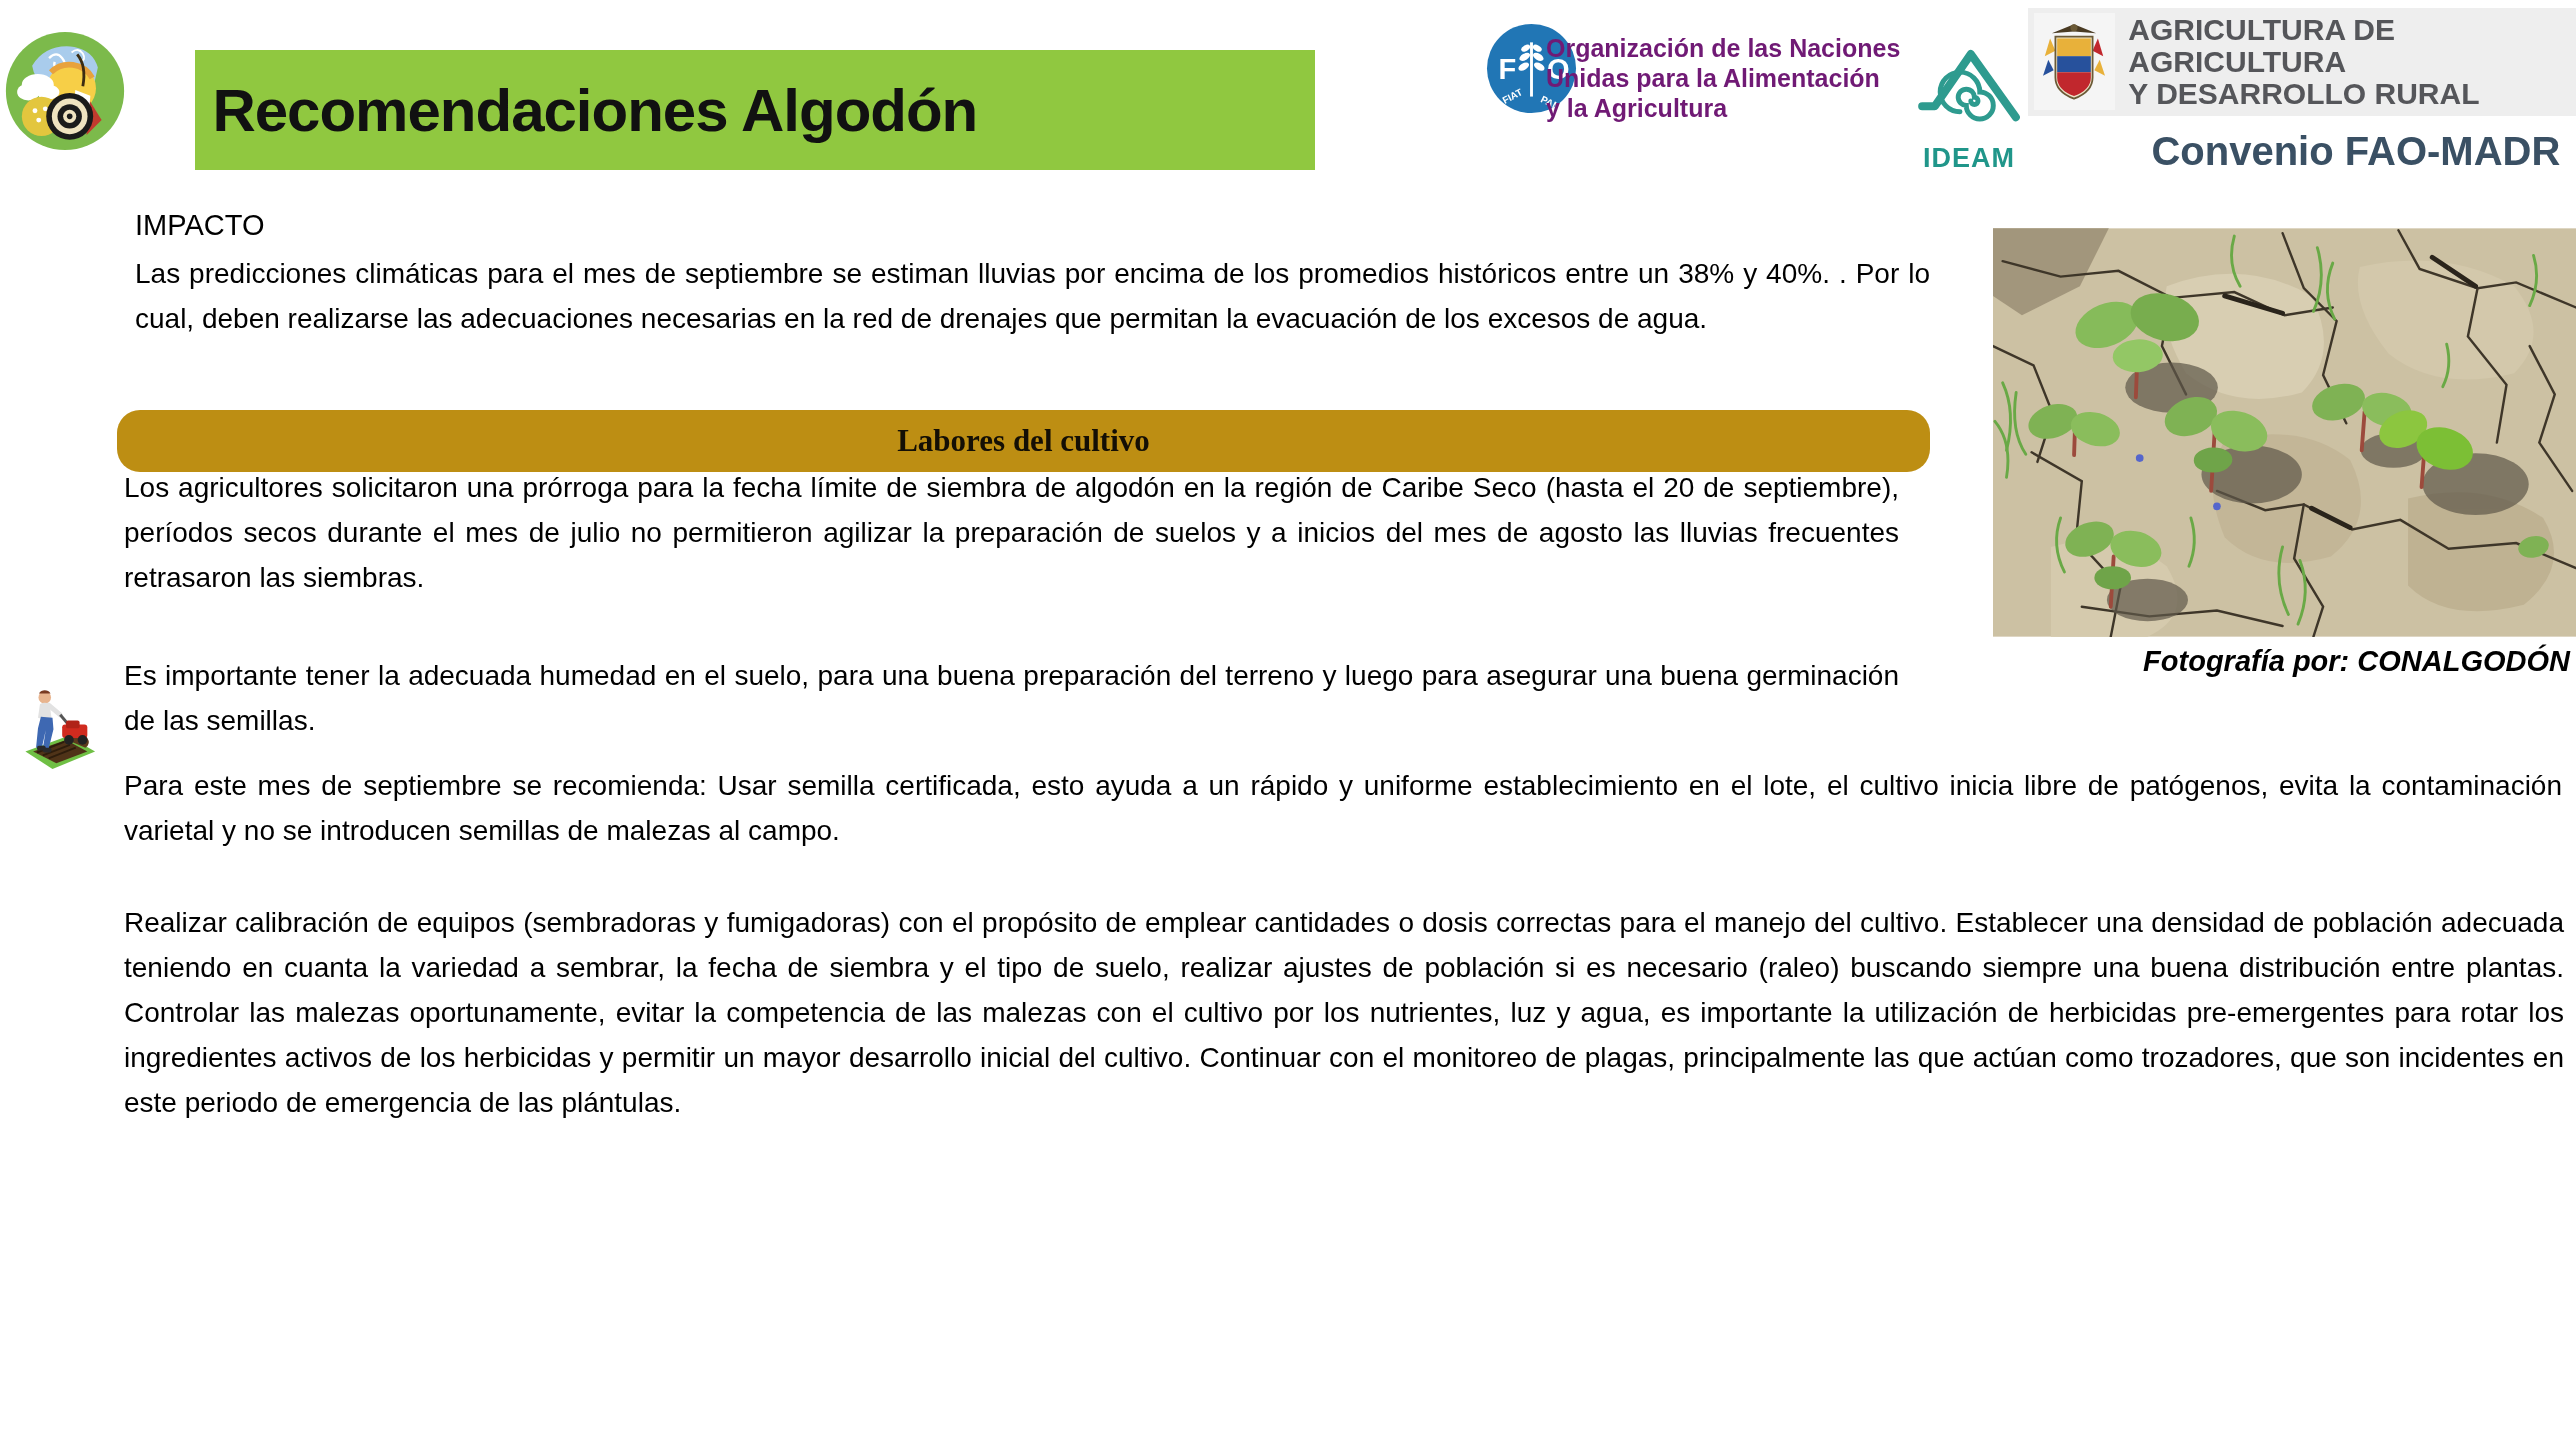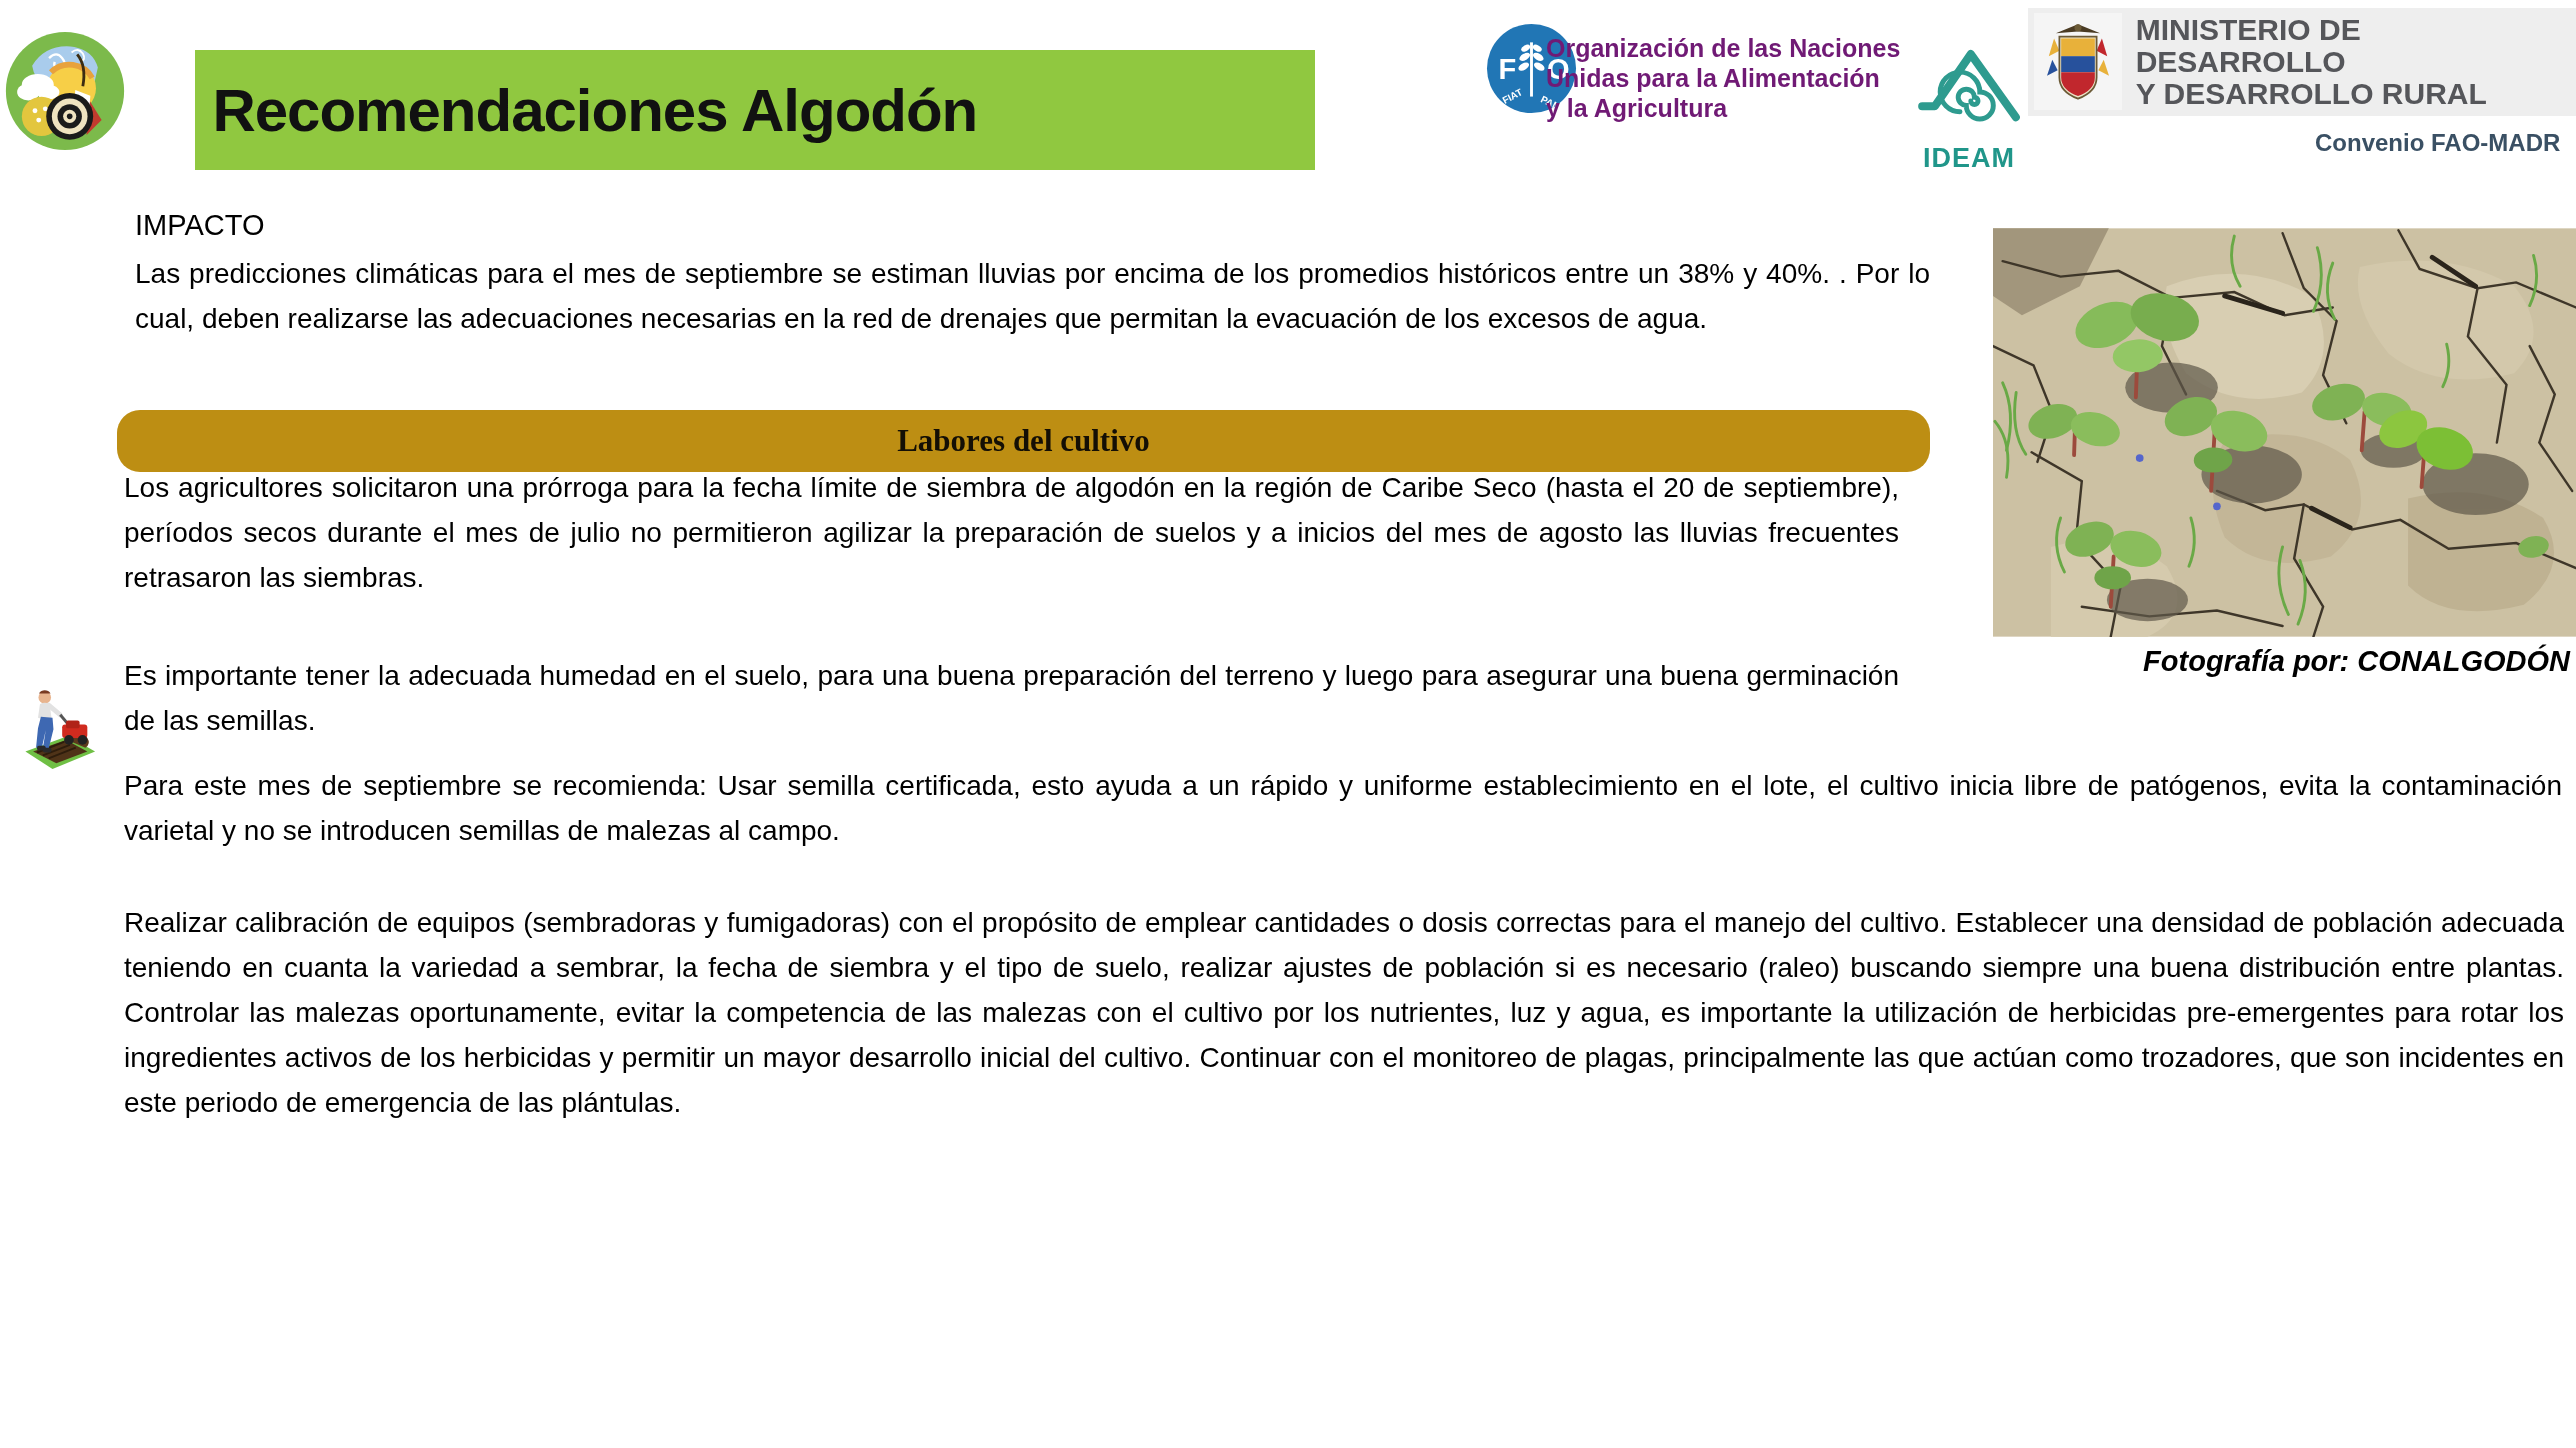--- a/index.html
+++ b/index.html
@@ -27,21 +27,21 @@
 
   .ministry {
     position:absolute; left:2028px; top:7.7px; width:548px; height:108px;
     background:#EEEEEE; display:flex; align-items:center;
   }
   .ministry .arms-box { width:89px; height:97px; background:#F5F5F5; display:flex; align-items:center; justify-content:center; margin-left:5.8px; }
   .ministry .ministry-text { margin-left:13.5px; color:#55565A; font-weight:700; font-size:30px; line-height:32px; letter-spacing:0px; }
 
   .agreement {
     position:absolute; left:2077px; top:129px; width:493px; text-align:right;
-    color:#3A5064; font-weight:700; font-size:24px; padding-right:9.7px;
+    color:#3A5064; font-weight:700; font-size:40px; padding-right:9.7px;
   }
 
   
   .impact-block { position:absolute; left:135px; top:209px; width:1795px; }
   .impact-heading { font-size:29px; font-weight:400; color:#000; margin-bottom:8.7px; }
   .body-par { font-size:28px; line-height:45px; color:#000; text-align:justify; }
 
   .section-banner {
     position:absolute; left:117px; top:410px; width:1813px; height:62px;
     background:#BD8E13; border-radius:23px;
@@ -135,21 +135,21 @@
           <path d="M62,20 L68,40 L56,34 Z" fill="#C1272D"></path>
         <path d="M6,44 L0,62 L12,56 Z" fill="#27519C"></path>
           <path d="M64,44 L70,62 L58,56 Z" fill="#E8B13A"></path>
         <path d="M14,18 L56,18 L56,64 Q56,80 35,88 Q14,80 14,64 Z" fill="#EDE3C8" stroke="#6b5a36" stroke-width="2"></path>
         <rect x="16" y="20" width="38" height="20" fill="#E8B13A"></rect>
         <rect x="16" y="40" width="38" height="18" fill="#27519C"></rect>
         <path d="M16,58 L54,58 L54,64 Q54,78 35,85 Q16,78 16,64 Z" fill="#C1272D"></path>
       </svg>
     </div>
     <div class="ministry-text">
-      <div>MINISTERIO DE DESARROLLO</div>
+      <div>AGRICULTURA DE AGRICULTURA</div>
       <div>Y DESARROLLO RURAL</div>
     </div>
   </div>
 
   <div class="agreement">Convenio FAO-MADR</div>
 
   <div class="impact-block">
     <div class="impact-heading">IMPACTO</div>
     <div class="body-par">Las predicciones climáticas para el mes de septiembre se estiman lluvias por encima de los promedios históricos entre un 38% y 40%. . Por lo cual, deben realizarse las adecuaciones necesarias en la red de drenajes que permitan la evacuación de los excesos de agua.</div>
   </div>

